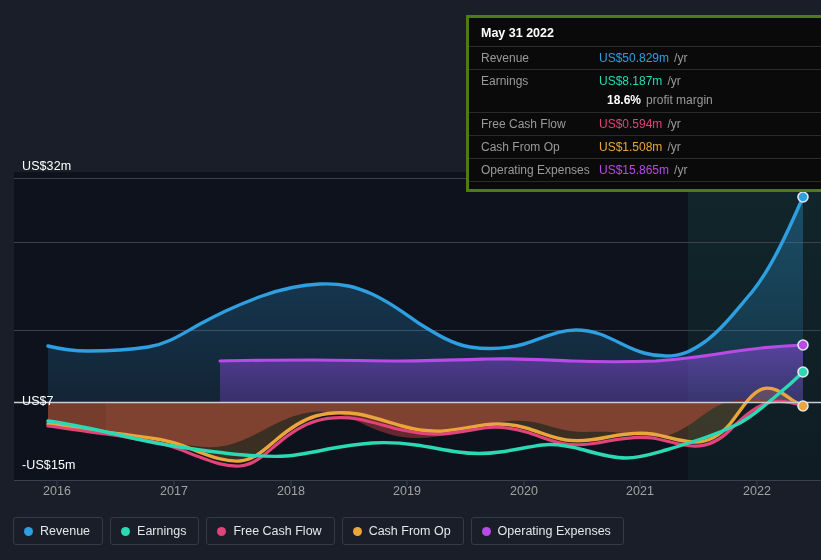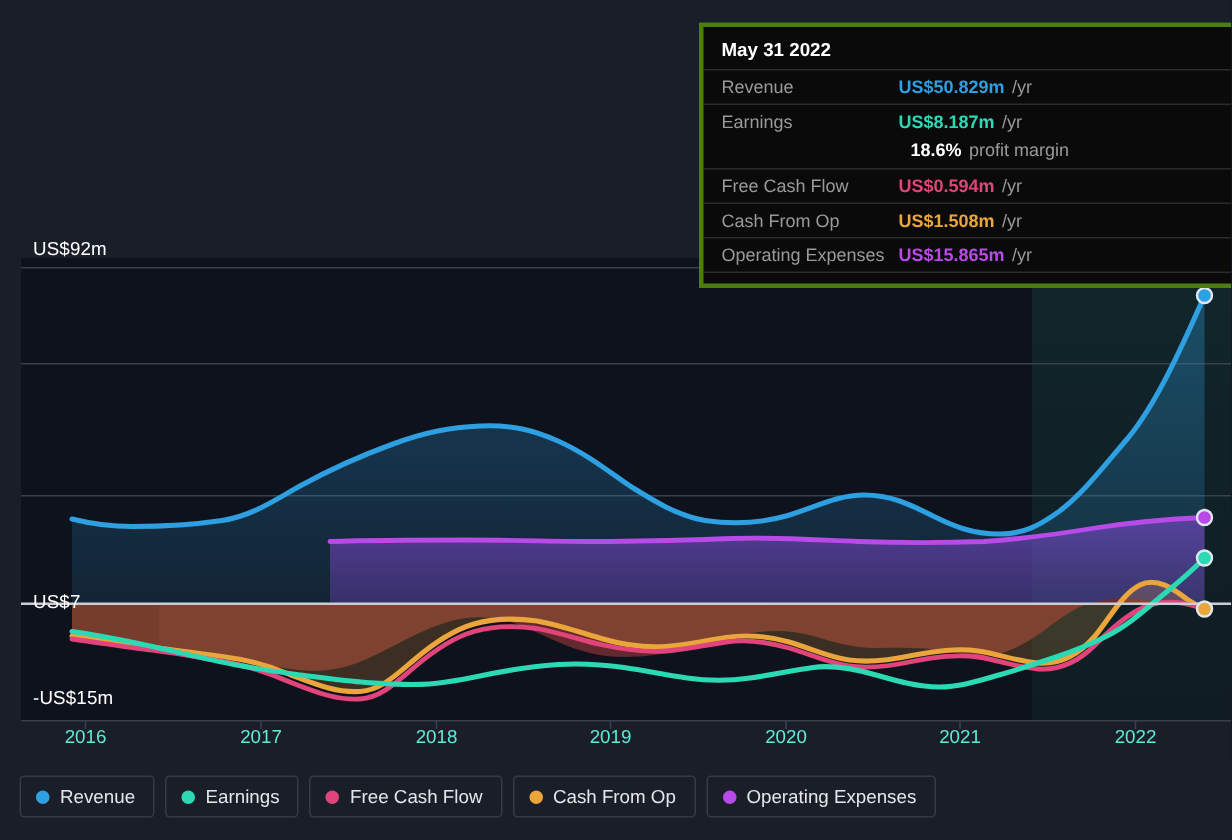--- a/index.html
+++ b/index.html
@@ -41,21 +41,21 @@
   
   #xaxis {
     position: absolute;
     left: 0;
     top: 484px;
     width: 821px;
     height: 22px;
   }
   .xlabel {
     position: absolute;
-    color: #5eead4;
+    color: #a3a3a3;
     font-size: 12.5px;
     transform: translateX(-50%);
     white-space: nowrap;
   }
 
   
   #tooltip {
     position: absolute;
     left: 466px;
     top: 15px;
@@ -80,21 +80,21 @@
     min-height: 16px;
     box-sizing: border-box;
   }
   .tt-label {
     color: #9a9a9a;
     width: 118px;
     flex: 0 0 118px;
     white-space: nowrap;
   }
   .tt-val {
-    font-weight: bold;
+    font-weight: normal;
     white-space: nowrap;
     text-align: right;
   }
   .tt-unit {
     color: #9a9a9a;
     margin-left: 5px;
     font-weight: normal;
     white-space: nowrap;
   }
   .tt-row.sub { border-top: none; padding-top: 1px; padding-bottom: 5px; padding-left: 20px; }
@@ -337,21 +337,21 @@
         <line x1="57" y1="480" x2="57" y2="486"></line>
         <line x1="174" y1="480" x2="174" y2="486"></line>
         <line x1="291" y1="480" x2="291" y2="486"></line>
         <line x1="407" y1="480" x2="407" y2="486"></line>
         <line x1="524" y1="480" x2="524" y2="486"></line>
         <line x1="640" y1="480" x2="640" y2="486"></line>
         <line x1="757" y1="480" x2="757" y2="486"></line>
       </g>
     </svg>
 
-    <div class="ylabel top">US$92m</div>
+    <div class="ylabel top">US$32m</div>
     <div class="ylabel zero">US$7</div>
     <div class="ylabel bot">-US$15m</div>
   </div>
 
   <div id="xaxis">
     <div class="xlabel" style="left:57px">2016</div>
     <div class="xlabel" style="left:174px">2017</div>
     <div class="xlabel" style="left:291px">2018</div>
     <div class="xlabel" style="left:407px">2019</div>
     <div class="xlabel" style="left:524px">2020</div>

